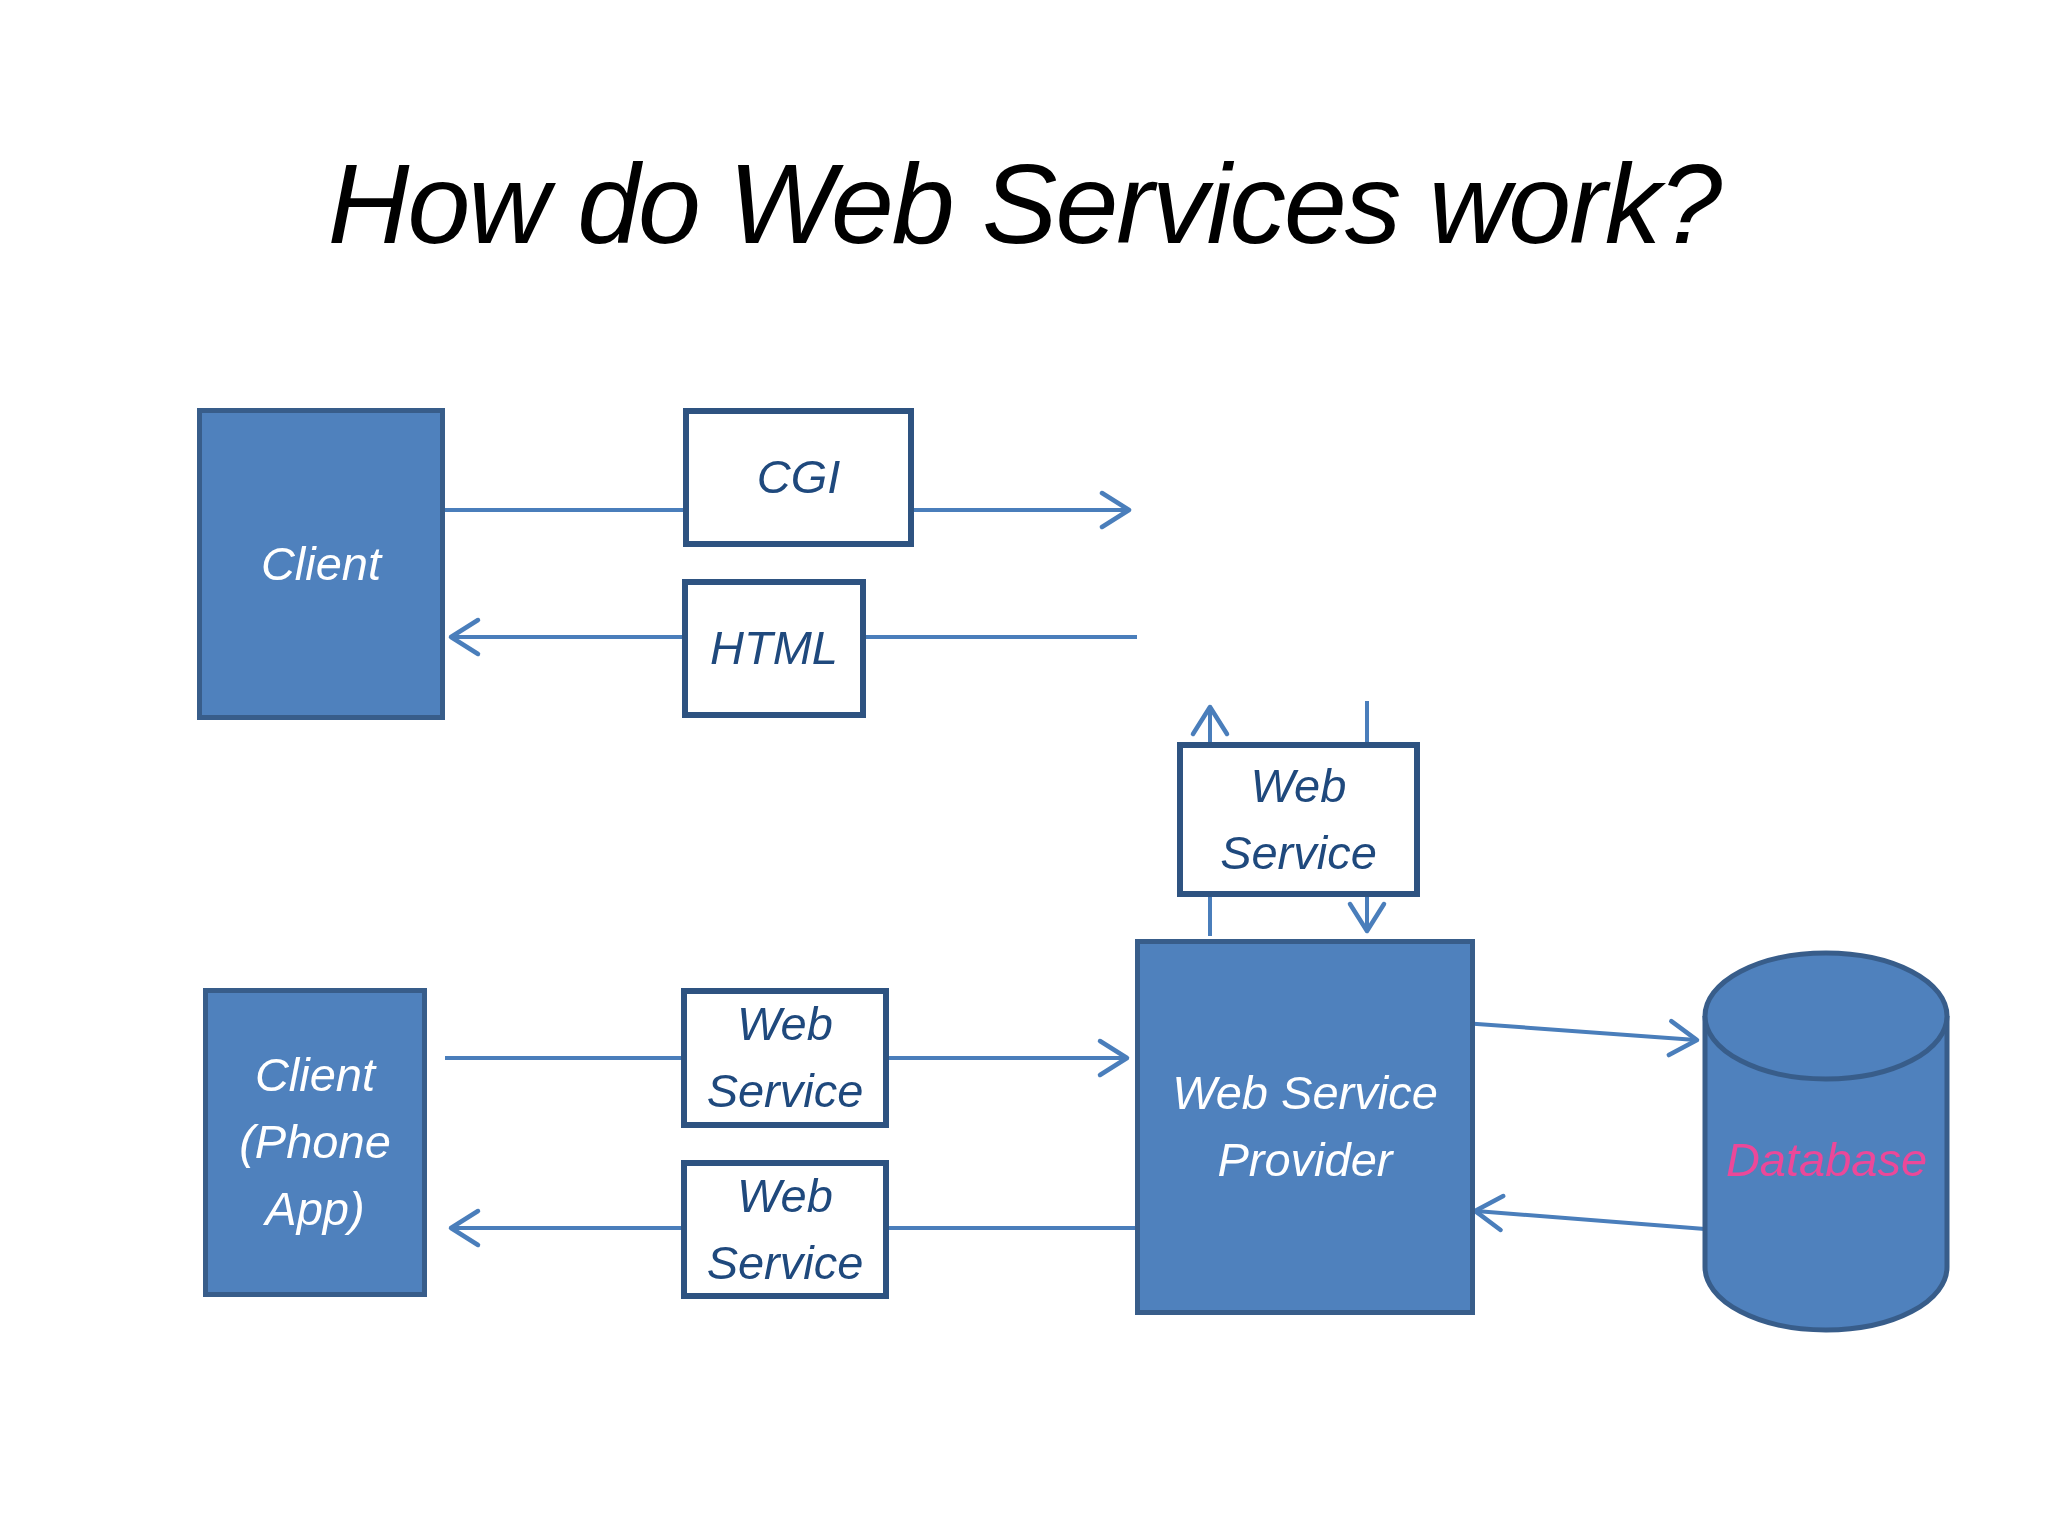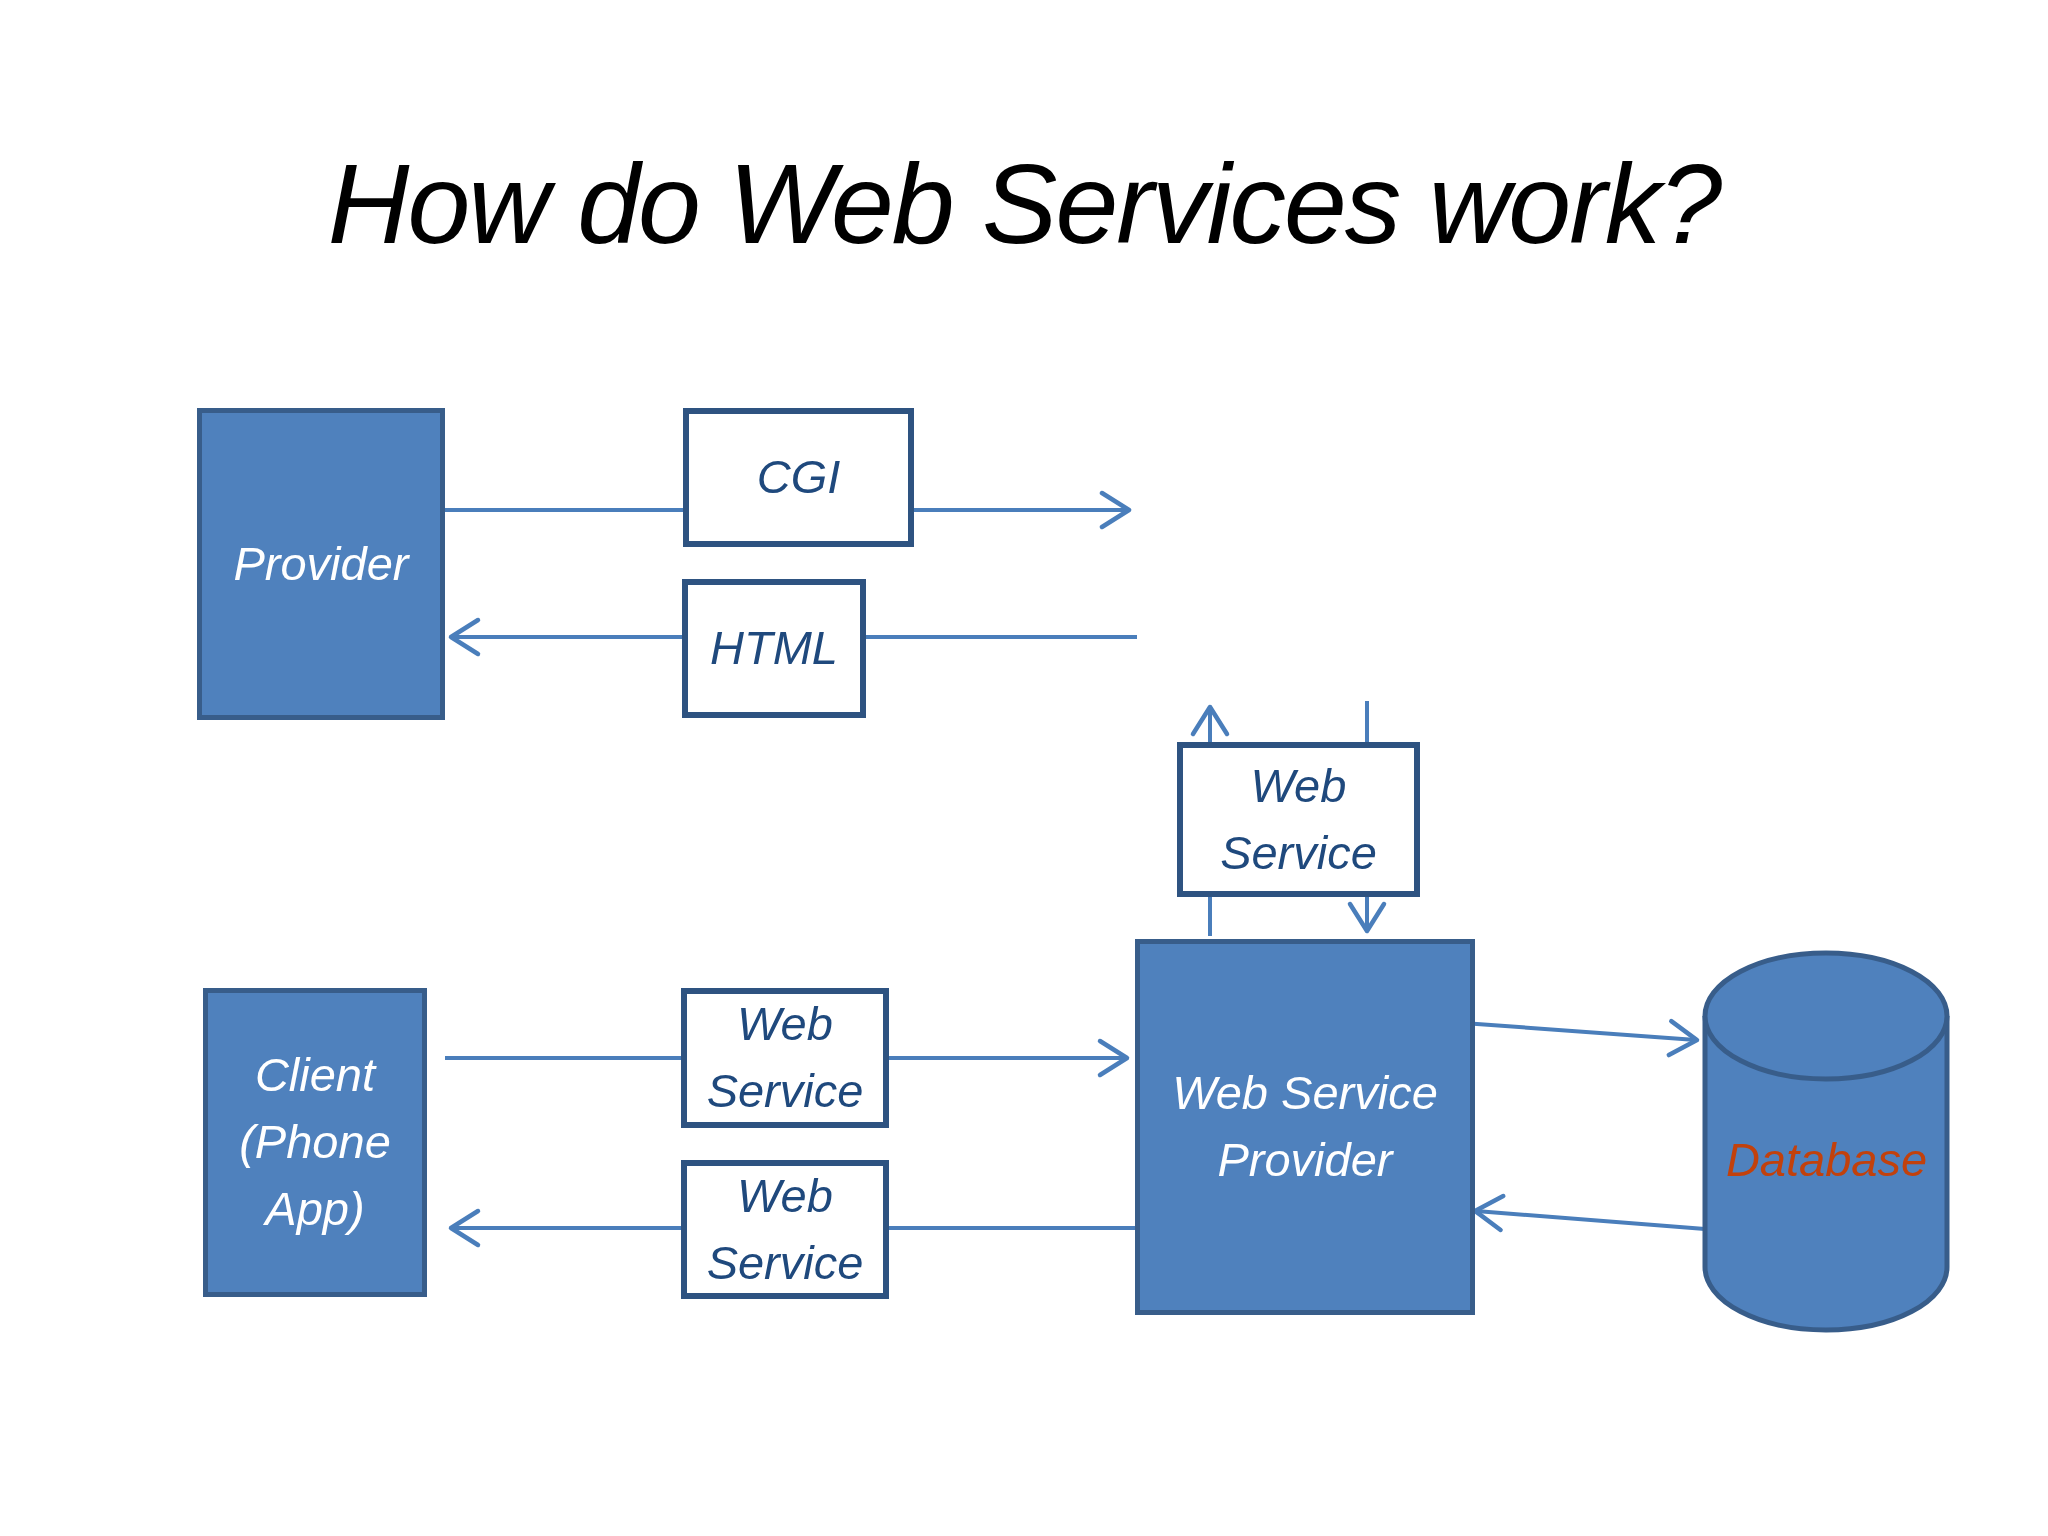--- a/index.html
+++ b/index.html
@@ -35,21 +35,21 @@
     background:var(--accent,#4f81bd);
     border:5px solid var(--boxBorder,#385d8a);
     color:#ffffff;
   }
   .light{
     background:#ffffff;
     border:6px solid var(--lightBoxBorder,#2e5381);
     color:var(--darkText,#1f497d);
   }
   .cyl-label{
-    background:transparent;border:none;color:#c2410c;
+    background:transparent;border:none;color:#ec4899;
   }
   
   #node-browser   {left:197px; top:408px; width:248px; height:312px;}
   #node-cgi       {left:683px; top:408px; width:231px; height:139px;}
   #node-html      {left:682px; top:579px; width:184px; height:139px;}
   #node-webapp    {left:1137px;top:423px; width:325px; height:277px;}
   #node-wsmid     {left:1177px;top:742px; width:243px; height:155px;}
   #node-client    {left:203px; top:988px; width:224px; height:309px;}
   #node-wsupper   {left:681px; top:988px; width:208px; height:140px;}
   #node-wslower   {left:681px; top:1160px;width:208px; height:139px;}
@@ -81,21 +81,21 @@
       <line x1="1705" y1="1229" x2="1476" y2="1211" marker-end="url(#arrow)"></line>
     </g>
 
     <g>
       <path d="M1705,1016 L1705,1267 A121,63 0 0 0 1947,1267 L1947,1016" fill="#4f81bd" stroke="#385d8a" stroke-width="5"></path>
       <ellipse cx="1826" cy="1016" rx="121" ry="63" fill="#4f81bd" stroke="#385d8a" stroke-width="5"></ellipse>
     </g>
   </svg>
 
   <div class="node solid" id="node-browser">
-    <span>Provider</span>
+    <span>Client</span>
   </div>
 
   <div class="node light" id="node-cgi">
     <span>CGI</span>
   </div>
 
   <div class="node light" id="node-html">
     <span>HTML</span>
   </div>
 

